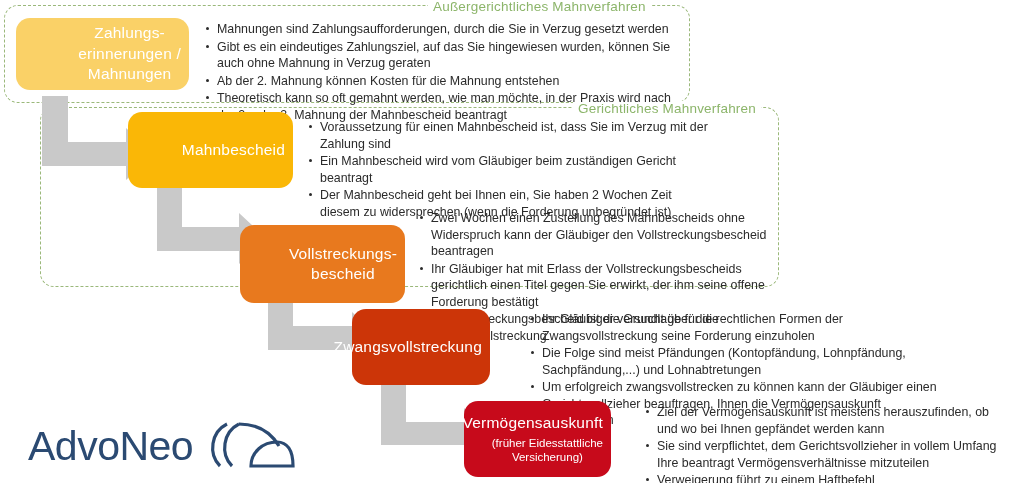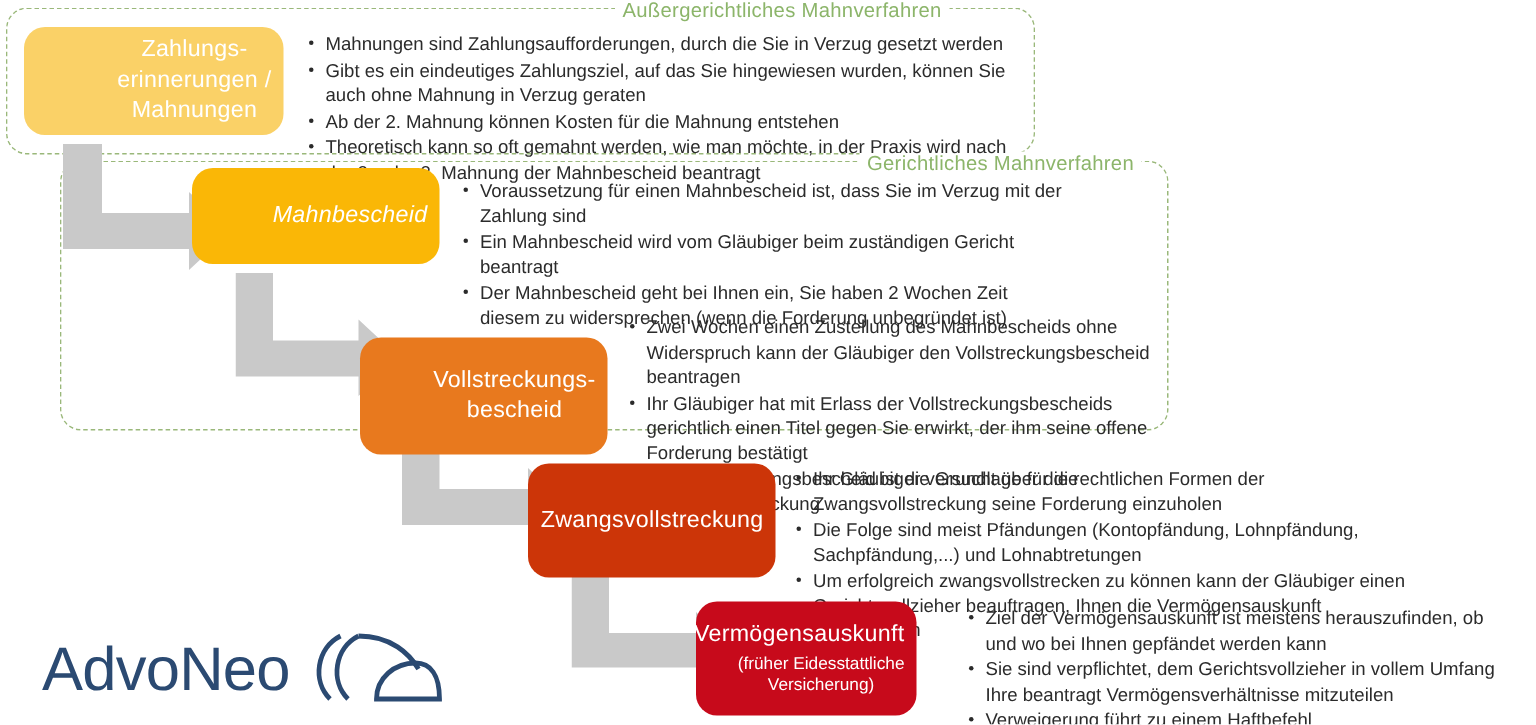--- a/index.html
+++ b/index.html
@@ -101,21 +101,21 @@
     font-family: "Liberation Sans", sans-serif;
   }
   #logo-mark { margin-left: 10px; }
 </style>
 </head>
 <body>
 
 <div id="canvas">
 
   <div class="section-box" style="left:4px; top:5px; width:686px; height:98px;"></div>
-  <div class="section-label" style="left:410px; top:-1px;text-align:right;">Außergerichtliches Mahnverfahren</div>
+  <div class="section-label" style="left:428px; top:-1px;text-align:right;">Außergerichtliches Mahnverfahren</div>
 
   <div class="section-box" style="left:40px; top:107px; width:739px; height:180px;"></div>
   <div class="section-label" style="left:573px; top:101px;">Gerichtliches Mahnverfahren</div>
 
   <div class="arrow" style="left:42px; top:96px; width:112px; height:84px;">
     <svg width="112" height="84" viewBox="0 0 112 84">
       <path d="M0,0 L26,0 L26,46 L84,46 L84,32 L112,58 L84,84 L84,70 L0,70 Z" fill="#c9c9c9"></path>
     </svg>
   </div>
 
@@ -144,21 +144,21 @@
       <div>Mahnungen</div>
     </div>
   </div>
   <ul class="bullets" style="left:205px; top:21px; width:478px;">
     <li>Mahnungen sind Zahlungsaufforderungen, durch die Sie in Verzug gesetzt werden</li>
     <li>Gibt es ein eindeutiges Zahlungsziel, auf das Sie hingewiesen wurden, können Sie auch ohne Mahnung in Verzug geraten</li>
     <li>Ab der 2. Mahnung können Kosten für die Mahnung entstehen</li>
     <li>Theoretisch kann so oft gemahnt werden, wie man möchte, in der Praxis wird nach der 2. oder 3. Mahnung der Mahnbescheid beantragt</li>
   </ul>
 
-  <div class="stage-box" style="left:128px; top:112px; width:165px; height:64px; background:#fab706;font-style:italic;">
+  <div class="stage-box" style="left:128px; top:112px; width:165px; height:76px; background:#fab706;">
     <div class="stage-title">
       <div>Mahnbescheid</div>
     </div>
   </div>
   <ul class="bullets" style="left:308px; top:119px; width:404px;">
     <li>Voraussetzung für einen Mahnbescheid ist, dass Sie im Verzug mit der Zahlung sind</li>
     <li>Ein Mahnbescheid wird vom Gläubiger beim zuständigen Gericht beantragt</li>
     <li>Der Mahnbescheid geht bei Ihnen ein, Sie haben 2 Wochen Zeit diesem zu widersprechen (wenn die Forderung unbegründet ist)</li>
   </ul>
 
@@ -167,21 +167,21 @@
       <div>Vollstreckungs-</div>
       <div>bescheid</div>
     </div>
   </div>
   <ul class="bullets" style="left:419px; top:210px; width:356px;">
     <li>Zwei Wochen einen Zustellung des Mahnbescheids ohne Widerspruch kann der Gläubiger den Vollstreckungsbescheid beantragen</li>
     <li>Ihr Gläubiger hat mit Erlass der Vollstreckungsbescheids gerichtlich einen Titel gegen Sie erwirkt, der ihm seine offene Forderung bestätigt</li>
     <li>Der Vollstreckungsbescheid ist die Grundlage für die Zwangsvollstreckung</li>
   </ul>
 
-  <div class="stage-box" style="left:352px; top:309px; width:165px; height:76px; background:#cc3508;">
+  <div class="stage-box" style="left:352px; top:309px; width:138px; height:76px; background:#cc3508;">
     <div class="stage-title">
       <div>Zwangsvollstreckung</div>
     </div>
   </div>
   <ul class="bullets" style="left:530px; top:311px; width:424px;">
     <li>Ihr Gläubiger versucht über die rechtlichen Formen der Zwangsvollstreckung seine Forderung einzuholen</li>
     <li>Die Folge sind meist Pfändungen (Kontopfändung, Lohnpfändung, Sachpfändung,...) und Lohnabtretungen</li>
     <li>Um erfolgreich zwangsvollstrecken zu können kann der Gläubiger einen Gerichtsvollzieher beauftragen, Ihnen die Vermögensauskunft abzunehmen</li>
   </ul>
 

